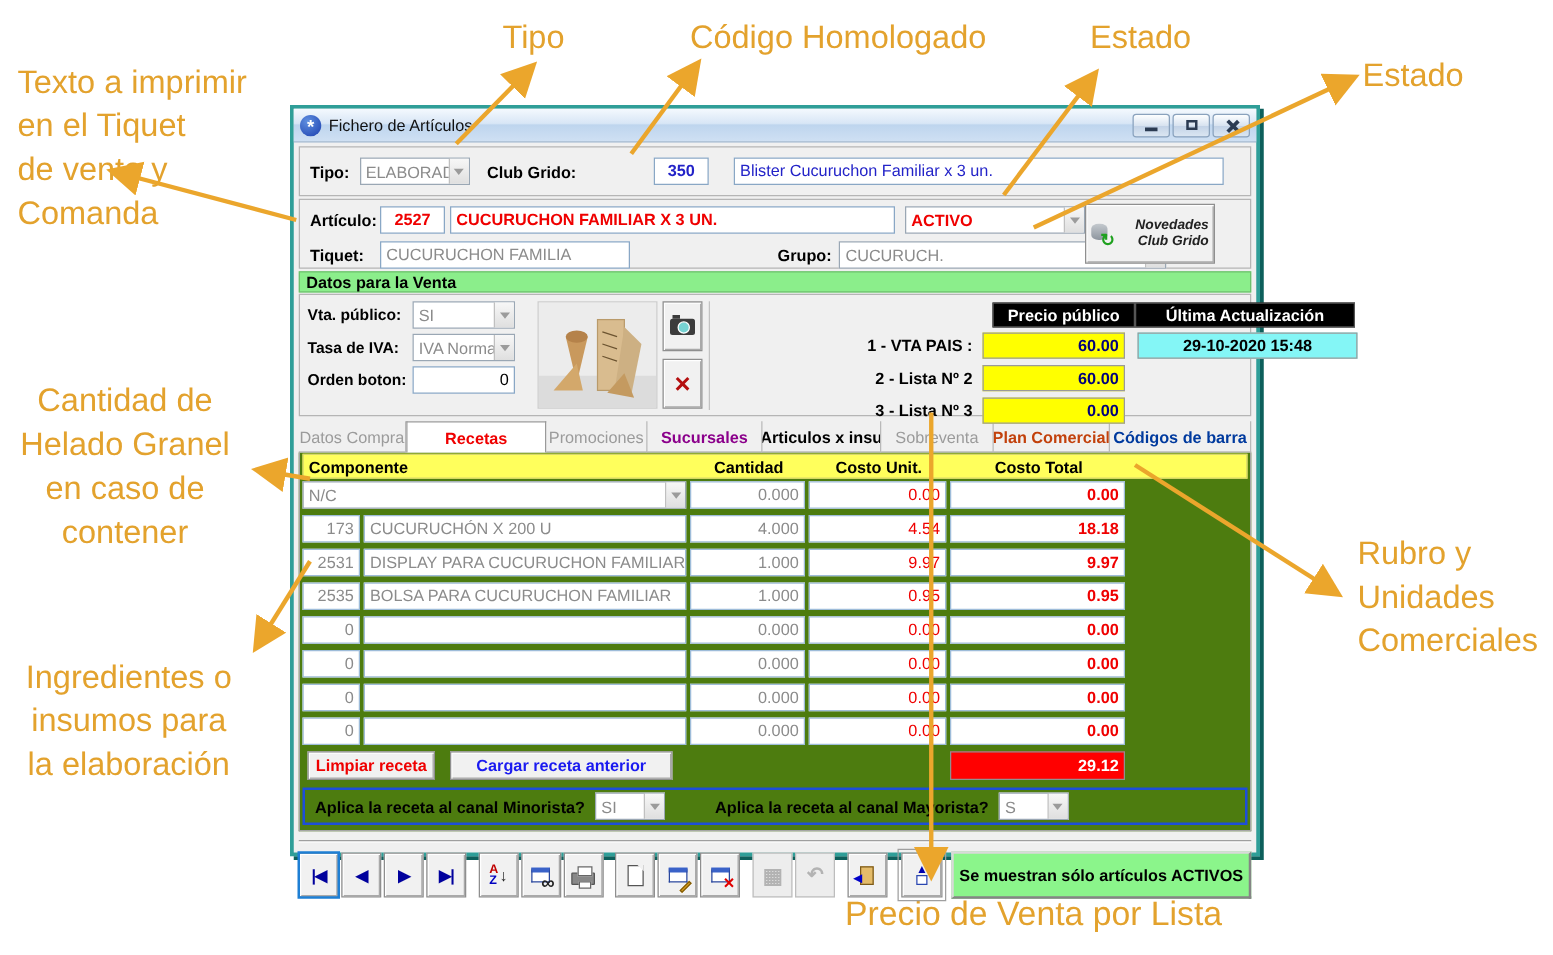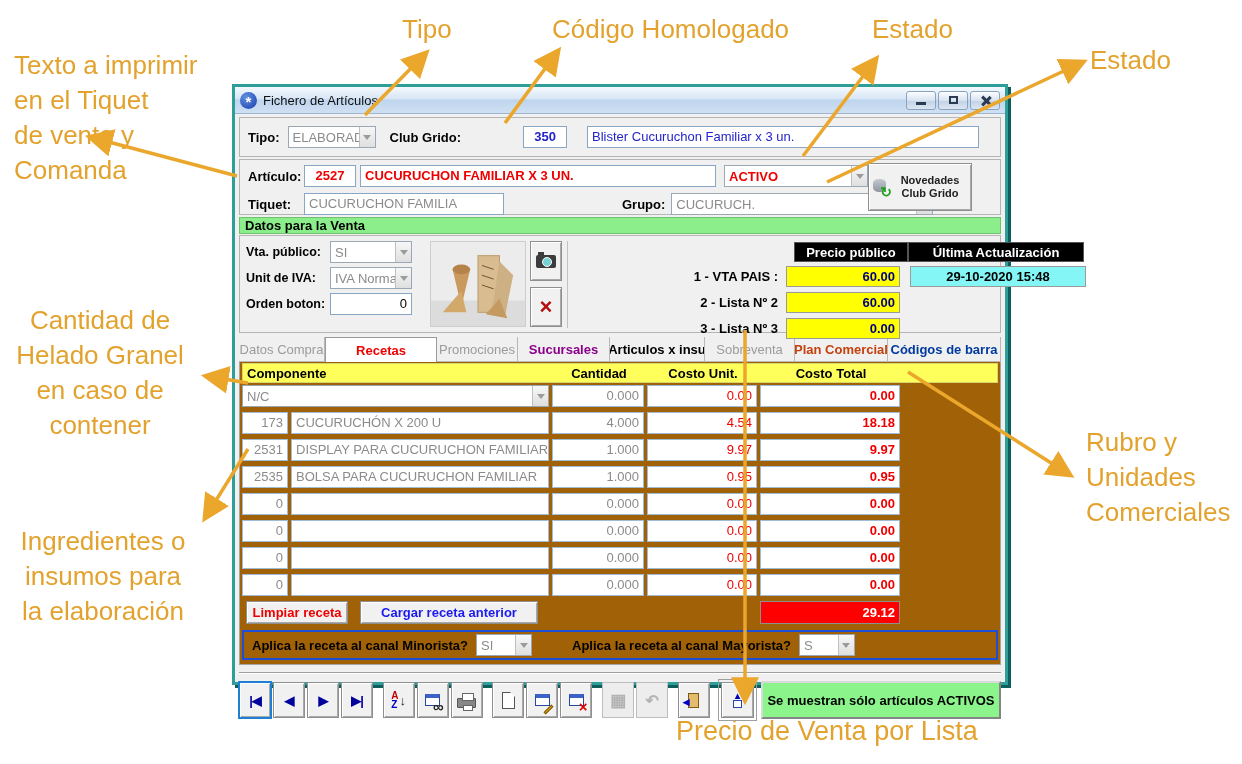--- a/index.html
+++ b/index.html
@@ -63,21 +63,21 @@
   .row-art { height:56px; margin-bottom:2px; padding:4px 8px; }
   .subrow { display:flex; align-items:center; height:24px; }
   .w-artlbl { width:56px; }
   .f-artcode { width:52px; font-weight:bold; }
   .f-artname { width:356px; margin-left:4px; font-weight:bold; }
   .sel-estado { width:144px; margin-left:8px; font-weight:bold; }
   .f-tiquet { width:200px; }
   .lbl-grupo { margin-left:118px; margin-right:6px; }
   .sel-grupo { width:262px; }
   .novedades { position:absolute; right:28px; top:3px; width:104px; height:48px; display:flex; align-items:center; gap:4px; padding:2px 4px; }
-  .novedades .txt { font-size:11px; font-weight:bold; color:#222; text-align:center; line-height:13px; flex:1; }
+  .novedades .txt { font-size:11px; font-weight:bold; color:#222; text-align:right; line-height:13px; flex:1;font-style:italic; }
   .dbicon { position:relative; width:16px; height:16px; }
   .dbicon .db { position:absolute; left:0; top:0; width:13px; height:13px; background:linear-gradient(180deg,#c4c9ce,#8d959e); border-radius:6px/4px; }
   .dbicon .refresh { position:absolute; right:-3px; bottom:-4px; color:#1fa11f; font-weight:bold; font-size:14px; line-height:14px; }
 
   .greenbar { height:17px; background:#8bee8b; border:1px solid #6fc06f; font-size:13px; font-weight:bold; padding:0 5px; line-height:15px; margin-bottom:1px; }
 
   
   .venta { height:98px; border:1px solid #b5b5b5; display:flex; padding:4px 6px; margin-bottom:4px; }
   .vcol-fields { width:180px; }
   .vrow { display:flex; align-items:center; height:24px; margin-bottom:2px; }
@@ -105,21 +105,21 @@
   
   .tabs { display:flex; height:25px; margin-top:2px; font-size:13px; }
   .tab { display:flex; align-items:center; justify-content:center; border-right:1px solid #b9b9b9; border-bottom:1px solid #b9b9b9;
          padding:0 2px; white-space:nowrap; overflow:hidden; color:#9b9b9b; }
   .tab.active { background:#fff; border:1px solid #9a9a9a; border-bottom:none; font-weight:bold; color:#ef0000; }
   .t0{width:86px;} .t1{width:112px;} .t2{width:81px;} .t3{width:92px;font-weight:bold;color:#8b008b;}
   .t4{width:95px;font-weight:bold;color:#000;} .t5{width:90px;} .t6{width:93px;font-weight:bold;color:#c2410c;}
   .t7{flex:1;font-weight:bold;color:#003a9e;}
 
   
-  .panel { border:1px solid #a6a6a6; border-top:none; background:#a16207; padding:1px 2px 4px 2px; }
+  .panel { border:1px solid #a6a6a6; border-top:none; background:#4d7c0f; padding:1px 2px 4px 2px; }
   .thead { height:20px; background:#ffff5c; border:1px solid #d6d66a; display:grid;
            grid-template-columns:46px 258px 92px 110px 140px 1fr; column-gap:3px; align-items:center;
            font-size:13px; font-weight:bold; }
   .thead .h0 { grid-column:1 / 3; padding-left:4px; }
   .thead .hc { text-align:center; }
   .trows { width:661px; margin-top:2px; }
   .trow { display:grid; grid-template-columns:46px 258px 92px 110px 140px; column-gap:3px; height:24px; margin-bottom:3px; }
   .cell { background:#fff; border:1px solid #9ebcd9; height:22px; font-size:13px; line-height:20px; padding:0 4px;
           overflow:hidden; white-space:nowrap; position:relative; }
   .cell.id { text-align:right; color:#8b8b8b; }
@@ -287,21 +287,21 @@
       <div class="venta">
         <div class="vcol-fields">
           <div class="vrow">
             <span class="lbl">Vta. público:</span>
             <div class="select">
               <span class="val gray">SI</span>
               <span class="chev"></span>
             </div>
           </div>
           <div class="vrow">
-            <span class="lbl">Unit de IVA:</span>
+            <span class="lbl">Tasa de IVA:</span>
             <div class="select">
               <span class="val gray">IVA Normal</span>
               <span class="chev"></span>
             </div>
           </div>
           <div class="vrow">
             <span class="lbl">Orden boton:</span>
             <div class="field right">0</div>
           </div>
         </div>

